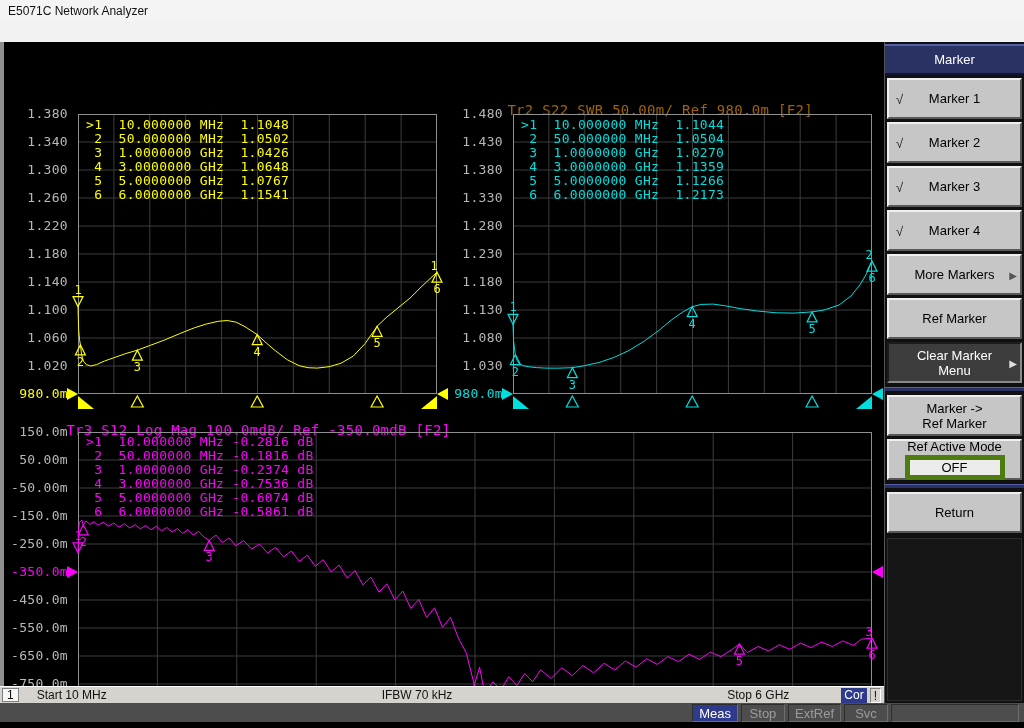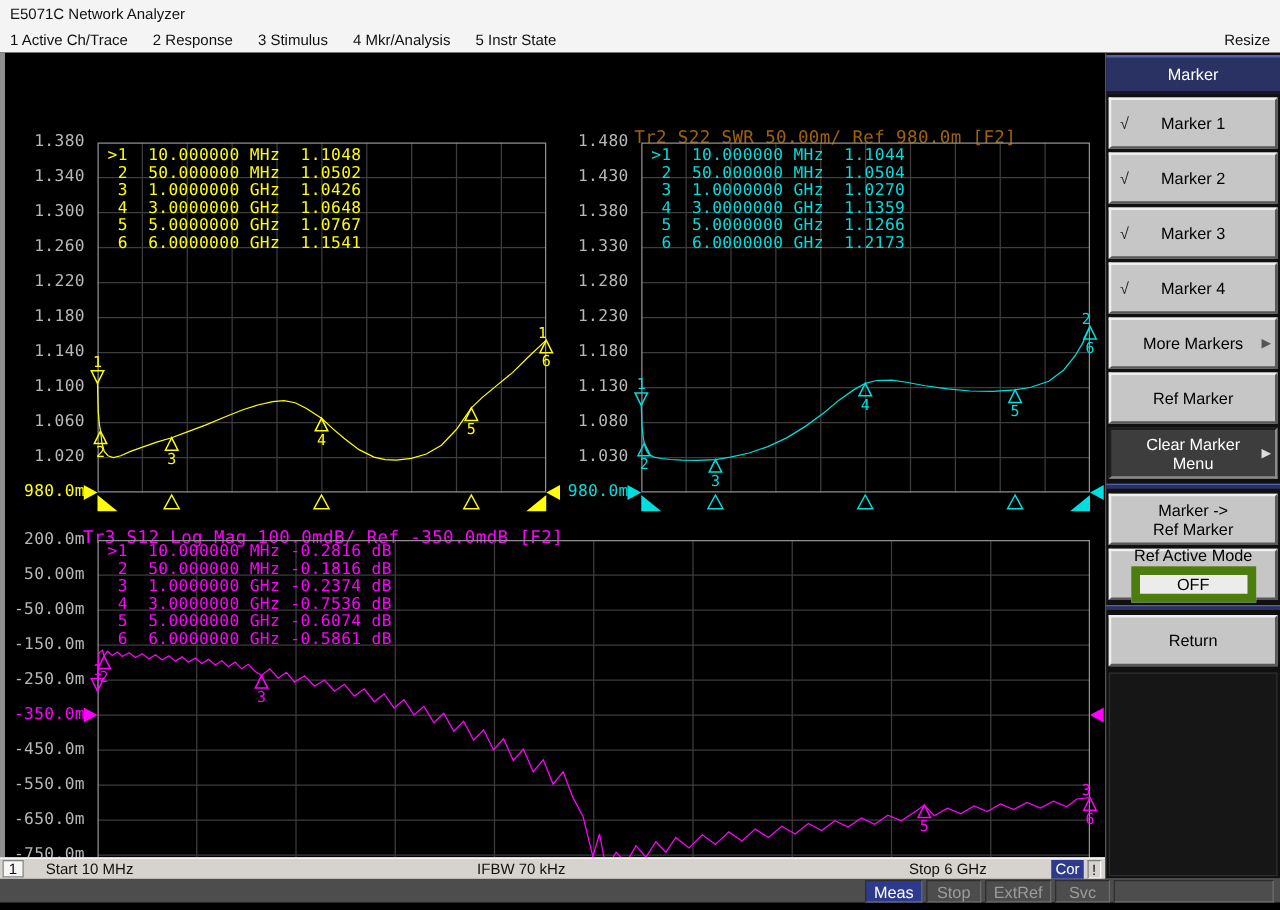--- a/index.html
+++ b/index.html
@@ -34,21 +34,21 @@
   .sbtn{position:relative;height:41px;margin:0 2px 3px 2px;background:#c6c6c6;color:#000;
         border-top:2px solid #efefef;border-left:2px solid #efefef;
         border-right:2px solid #585858;border-bottom:2px solid #585858;
         display:flex;flex-direction:column;justify-content:center;align-items:center;
         font-size:13px;line-height:15px;text-align:center;cursor:default;}
   .sbtn.dark{background:#3d3d3d;color:#fff;
         border-top-color:#1c1c1c;border-left-color:#1c1c1c;border-right-color:#8a8a8a;border-bottom-color:#8a8a8a;}
   .sbtn .chk{position:absolute;left:7px;top:50%;transform:translateY(-50%);font-size:13px;color:#222;}
   .sbtn .arr{position:absolute;right:3px;top:50%;transform:translateY(-50%);font-size:10px;color:#555;}
   .sbtn.dark .arr{color:#ddd;}
-  .sbtn .val{width:100px;margin-top:1px;background:#ececec;border:7px solid #4d7c0f;font-size:13px;}
+  .sbtn .val{width:100px;margin-top:1px;background:#ececec;border:5px solid #4d7c0f;font-size:13px;}
   .sep{height:4px;background:#2a3263;margin:1px 0 4px 0;border-top:1px solid #5560a8;}
   .sbrest{flex:1;margin:2px;background:#161616;border:1px solid #2e2e2e;}
   
   .statusbar{position:absolute;left:0;top:686px;width:884px;height:17px;background:#d6d3ce;
              border-top:1px solid #fff;display:flex;align-items:center;font-size:12px;color:#111;}
   .chbox{border:1px solid #808080;background:#f6f6f6;padding:0 4px;margin:0 3px 0 2px;height:14px;
          line-height:13px;}
   .st-start{margin-left:15px;}
   .st-ifbw{margin-left:auto;}
   .st-stop{margin-left:auto;margin-right:8px;}
@@ -66,30 +66,20 @@
 </style>
 </head>
 <body>
 
 <div class="screen">
 
   <div class="titlebar">
     <span>E5071C Network Analyzer</span>
   </div>
 
-  <div class="menubar">
-    <span id="menu-items" style="display:flex;gap:20px;">
-        <span class="menuitem">1 Active Ch/Trace</span>
-        <span class="menuitem">2 Response</span>
-        <span class="menuitem">3 Stimulus</span>
-        <span class="menuitem">4 Mkr/Analysis</span>
-        <span class="menuitem">5 Instr State</span>
-      </span>
-    <span class="resize menuitem">Resize</span>
-  </div>
 
   <div class="main">
     <div class="leftedge"></div>
 
     <div class="trhdr" style="left:455px;top:44px;color:#a16207;">
       <span class="trname">Tr2</span> <span>S22 SWR 50.00m/ Ref 980.0m [F2]</span>
     </div>
     <div class="trhdr" style="left:14px;top:364px;color:#ff00ff;">
       <span class="trname">Tr3</span> <span>S12 Log Mag 100.0mdB/ Ref -350.0mdB [F2]</span>
     </div>
@@ -114,21 +104,21 @@
         <div class="ylab" style="top: 148px;">1.330</div>
         <div class="ylab" style="top: 176px;">1.280</div>
         <div class="ylab" style="top: 204px;">1.230</div>
         <div class="ylab" style="top: 232px;">1.180</div>
         <div class="ylab" style="top: 260px;">1.130</div>
         <div class="ylab" style="top: 288px;">1.080</div>
         <div class="ylab" style="top: 316px;">1.030</div>
         <div class="ylab" style="top: 344px; color: rgb(0, 222, 222);">980.0m</div>
       </div>
     <div class="ylabels" id="yl2" style="left:0;top:0;width:72px;height:644px;">
-        <div class="ylab" style="top: 382px;">200.0m</div>
+        <div class="ylab" style="top: 382px;">150.0m</div>
         <div class="ylab" style="top: 410px;">50.00m</div>
         <div class="ylab" style="top: 438px;">-50.00m</div>
         <div class="ylab" style="top: 466px;">-150.0m</div>
         <div class="ylab" style="top: 494px;">-250.0m</div>
         <div class="ylab" style="top: 522px; color: rgb(255, 0, 255);">-350.0m</div>
         <div class="ylab" style="top: 550px;">-450.0m</div>
         <div class="ylab" style="top: 578px;">-550.0m</div>
         <div class="ylab" style="top: 606px;">-650.0m</div>
         <div class="ylab" style="top: 634px;">-750.0m</div>
       </div>

